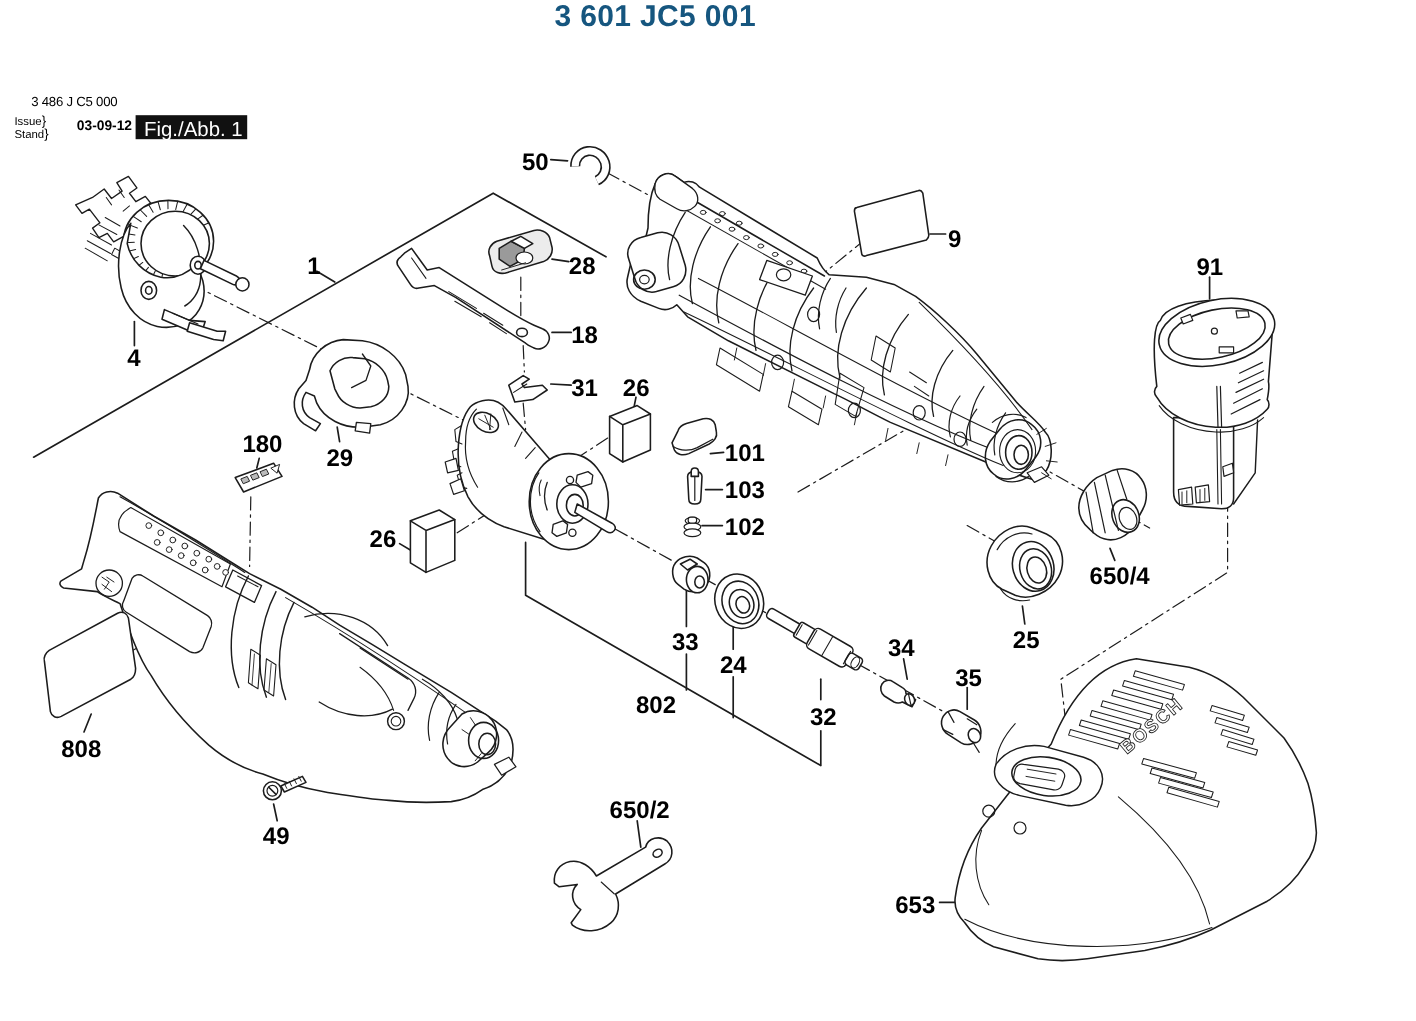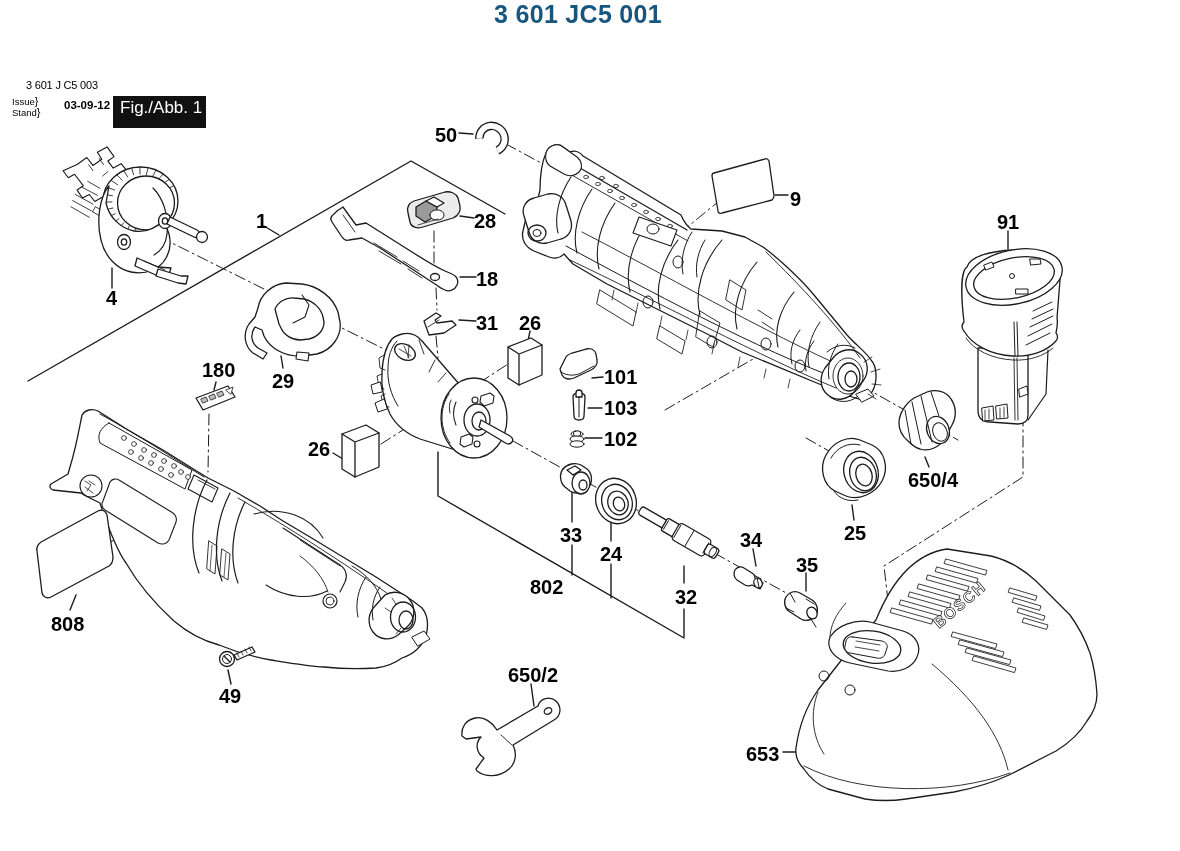--- a/index.html
+++ b/index.html
@@ -1,32 +1,32 @@
 <!DOCTYPE html>
 <html><head>
 <meta charset="utf-8">
 <style>
 html,body{margin:0;padding:0;background:#fff;}
 #page{position:relative;width:1180px;height:851px;background:#fff;overflow:hidden;
   font-family:"Liberation Sans",sans-serif;}
 #title{position:absolute;left:0;top:0px;width:1092px;text-align:center;
-  font-size:25px;font-weight:bold;color:#16567f;letter-spacing:0.3px;padding-left:32px;}
+  font-size:25px;font-weight:bold;color:#16567f;letter-spacing:0.3px;}
 #tl1{position:absolute;left:26px;top:79px;font-size:11px;color:#000;letter-spacing:-0.2px;}
 #tlIssue{position:absolute;left:12px;top:96px;font-size:9.5px;line-height:10px;color:#000;}
 #tlDate{position:absolute;left:64px;top:99px;font-size:11.5px;font-weight:bold;color:#000;}
-#figbox{position:absolute;left:113px;top:96px;width:93px;height:32px;background:#111;
+#figbox{position:absolute;left:113px;top:96px;width:93px;height:20px;background:#111;
   color:#fff;font-size:17px;line-height:24px;padding-left:7px;box-sizing:border-box;}
 #bl{position:absolute;left:27px;top:775px;font-size:11px;line-height:11.4px;color:#000;}
 svg text{font-family:"Liberation Sans",sans-serif;font-weight:bold;}
 </style>
 </head>
 <body>
 <div id="page">
   <div id="title">3 601 JC5 001</div>
-  <div id="tl1">3 601 J C5 003</div>
+  <div id="tl1">3 486 J C5 000</div>
   <div id="tlIssue">Issue<span style="font-size:11px">}</span><br>Stand<span style="font-size:11px">}</span></div>
   <div id="tlDate">03-09-12</div>
   <div id="figbox">Fig./Abb. 1</div>
   <svg id="art" width="1180" height="851" viewBox="0 0 1180 851" style="position:absolute;left:0;top:0" fill="none" stroke="#1c1c1c" stroke-width="1.3" stroke-linecap="round" stroke-linejoin="round">
 
   <g stroke-width="1" stroke-dasharray="11 4 2 4">
     <path d="M160,237 L388,351"></path>
     <path d="M513,441 L788,594"></path>
     <path d="M862,386 L958,440"></path>
     <path d="M806,438 L852,464"></path>

